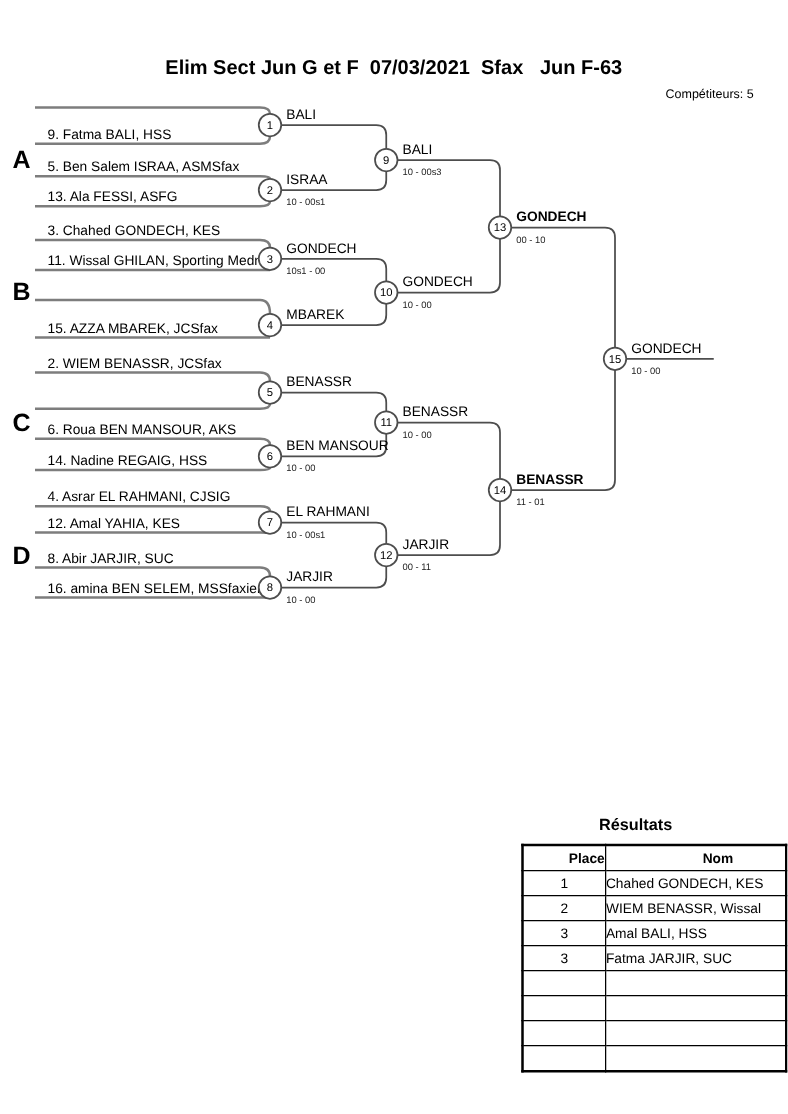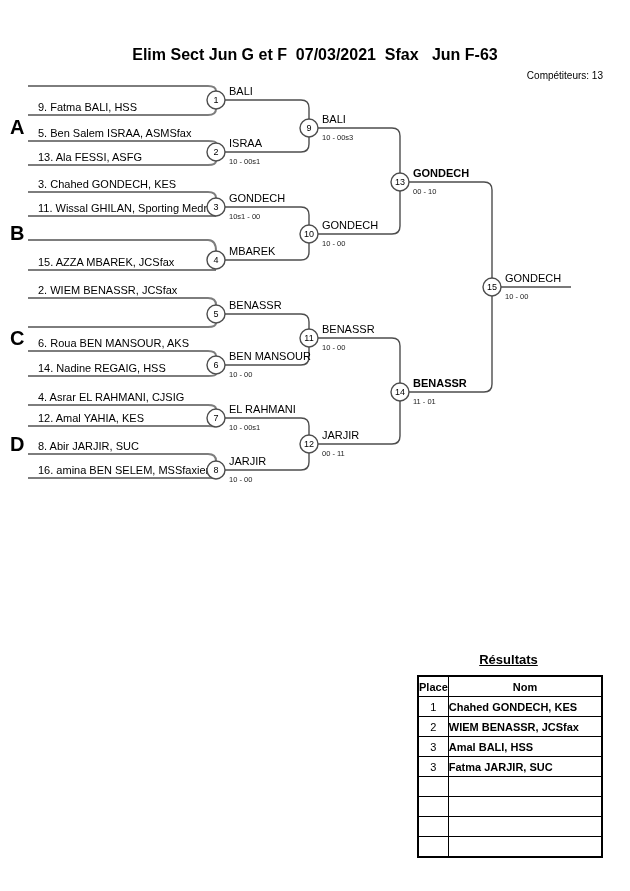--- a/index.html
+++ b/index.html
@@ -13,36 +13,36 @@
   svg .conn{stroke:#4d4d4d;stroke-width:1.4;fill:none;}
   svg .mcircle{stroke:#4d4d4d;stroke-width:1.4;fill:#fff;}
   svg text{fill:#000;font-family:"Liberation Sans",sans-serif;}
   svg .cname{font-size:11px;}
   svg .wname{font-size:11px;}
   svg .wname.bold{font-weight:bold;}
   svg .score{font-size:7.5px;fill:#222;}
   svg .mnum{font-size:9px;text-anchor:middle;}
   svg .pool{font-size:20px;font-weight:bold;}
   .results-title{position:absolute;left:417px;top:652px;width:183px;text-align:center;
-       font-size:13px;font-weight:bold;text-decoration:underline;}
+       font-size:13px;font-weight:bold;}
   table.results{position:absolute;left:417px;top:675px;border-collapse:collapse;
        border:2px solid #000;table-layout:fixed;}
   table.results th,table.results td{border:1px solid #000;font-size:11px;
        height:19px;padding:0;overflow:hidden;white-space:nowrap;}
-  table.results th{font-weight:bold;text-align:center;}
+  table.results th{font-weight:bold;text-align:center;padding-left:36px;}
   col.c-place{width:29px;}
   col.c-name{width:154px;}
   td.place{text-align:center;}
-  td.name{text-align:left;padding-left:7px;font-weight:bold;}
+  td.name{text-align:left;padding-left:7px;}
 </style>
 </head>
 <body>
 
 <div class="page-title">Elim Sect Jun G et F  07/03/2021  Sfax   Jun F-63</div>
-<div class="competitors-label">Compétiteurs: 13</div>
+<div class="competitors-label">Compétiteurs: 5</div>
 
 <svg class="bracket" width="630" height="540" viewBox="0 0 630 540">
 
   <text class="pool" x="10" y="134">A</text>
   <text class="pool" x="10" y="240">B</text>
   <text class="pool" x="10" y="345">C</text>
   <text class="pool" x="10" y="451">D</text>
 
   <path class="slot" d="M 28 86 H 208 Q 216 86 216 91"></path>
   <path class="slot" d="M 28 115 H 208 Q 216 115 216 109"></path>
@@ -197,21 +197,21 @@
       <th>Nom</th>
     </tr>
   </thead>
   <tbody>
     <tr>
       <td class="place">1</td>
       <td class="name">Chahed GONDECH, KES</td>
     </tr>
     <tr>
       <td class="place">2</td>
-      <td class="name">WIEM BENASSR, JCSfax</td>
+      <td class="name">WIEM BENASSR, Wissal</td>
     </tr>
     <tr>
       <td class="place">3</td>
       <td class="name">Amal BALI, HSS</td>
     </tr>
     <tr>
       <td class="place">3</td>
       <td class="name">Fatma JARJIR, SUC</td>
     </tr>
     <tr>

